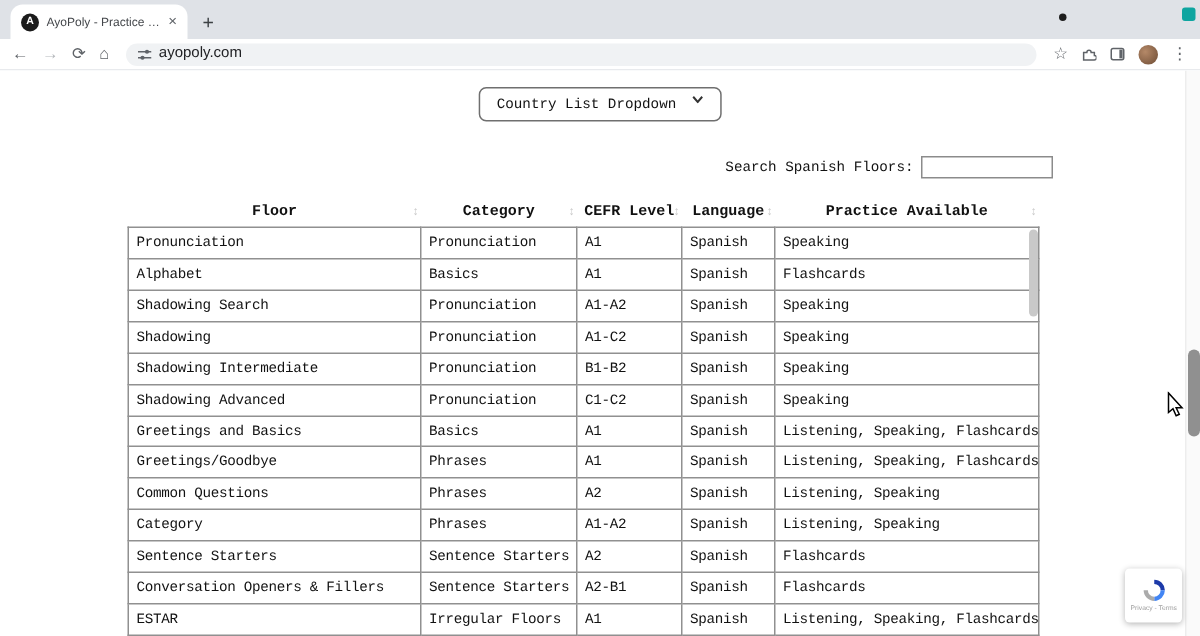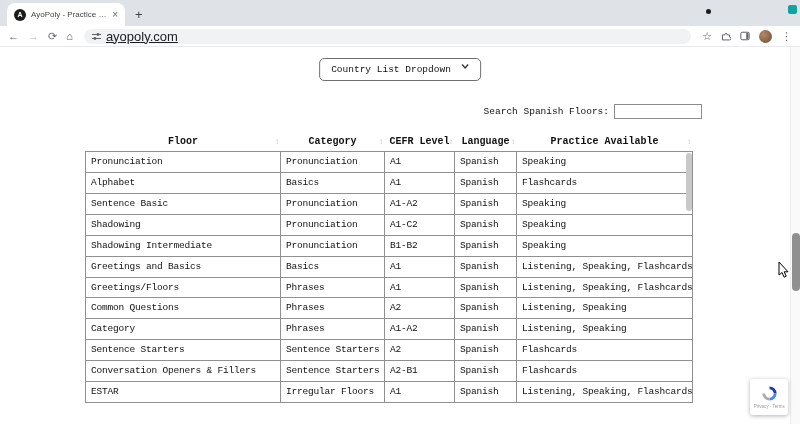--- a/index.html
+++ b/index.html
@@ -21,21 +21,21 @@
   .teal-control{width:9px;height:9px;background:#0ea5a0;border-radius:2px;align-self:flex-start;
                 margin:5px 3px 0 77px;}
 
   
   .toolbar{height:21px;background:#fff;display:flex;align-items:center;padding:0 8px;gap:9px;
            border-bottom:1px solid #e8eaed;}
   .tb-icon{color:#5f6368;font-size:11px;line-height:1;}
   .tb-icon.disabled{color:#b6b9bd;}
   .omnibox{flex:1;height:15px;background:#f0f2f4;border-radius:8px;display:flex;align-items:center;
            gap:5px;padding:0 8px;margin:0 2px;}
-  .url{font-size:13px;color:#202124;line-height:1;text-decoration:underline;}
+  .url{font-size:10px;color:#202124;line-height:1;}
   .avatar{width:13px;height:13px;border-radius:50%;
           background:radial-gradient(circle at 35% 35%, #b58968, #6d4c35);}
 
   
   .page{position:absolute;top:47px;left:0;right:0;bottom:0;background:#fff;overflow:hidden;
         font-family:"Liberation Mono","DejaVu Sans Mono",monospace;color:#111;}
   .dropdown-btn{position:absolute;top:11px;left:50%;transform:translateX(-50%);
         display:flex;gap:10px;background:#fff;border:1px solid #6f6f6f;
         border-radius:5px;padding:5px 11px;font-size:9.5px;color:#111;}
   .search-row{position:absolute;top:57px;right:98px;display:flex;align-items:center;gap:5px;
@@ -163,49 +163,56 @@
               <td>Speaking</td>
             </tr>
             <tr>
               <td>Alphabet</td>
               <td>Basics</td>
               <td>A1</td>
               <td>Spanish</td>
               <td>Flashcards</td>
             </tr>
             <tr>
-              <td>Sentence Basic</td>
+              <td>Shadowing Search</td>
               <td>Pronunciation</td>
               <td>A1-A2</td>
               <td>Spanish</td>
               <td>Speaking</td>
             </tr>
             <tr>
               <td>Shadowing</td>
               <td>Pronunciation</td>
               <td>A1-C2</td>
               <td>Spanish</td>
               <td>Speaking</td>
             </tr>
             <tr>
               <td>Shadowing Intermediate</td>
               <td>Pronunciation</td>
               <td>B1-B2</td>
+              <td>Spanish</td>
+              <td>Speaking</td>
+            </tr>
+            <tr>
+              <td>Shadowing Advanced</td>
+              <td>Pronunciation</td>
+              <td>C1-C2</td>
               <td>Spanish</td>
               <td>Speaking</td>
             </tr>
             <tr>
               <td>Greetings and Basics</td>
               <td>Basics</td>
               <td>A1</td>
               <td>Spanish</td>
               <td>Listening, Speaking, Flashcards</td>
             </tr>
             <tr>
-              <td>Greetings/Floors</td>
+              <td>Greetings/Goodbye</td>
               <td>Phrases</td>
               <td>A1</td>
               <td>Spanish</td>
               <td>Listening, Speaking, Flashcards</td>
             </tr>
             <tr>
               <td>Common Questions</td>
               <td>Phrases</td>
               <td>A2</td>
               <td>Spanish</td>

